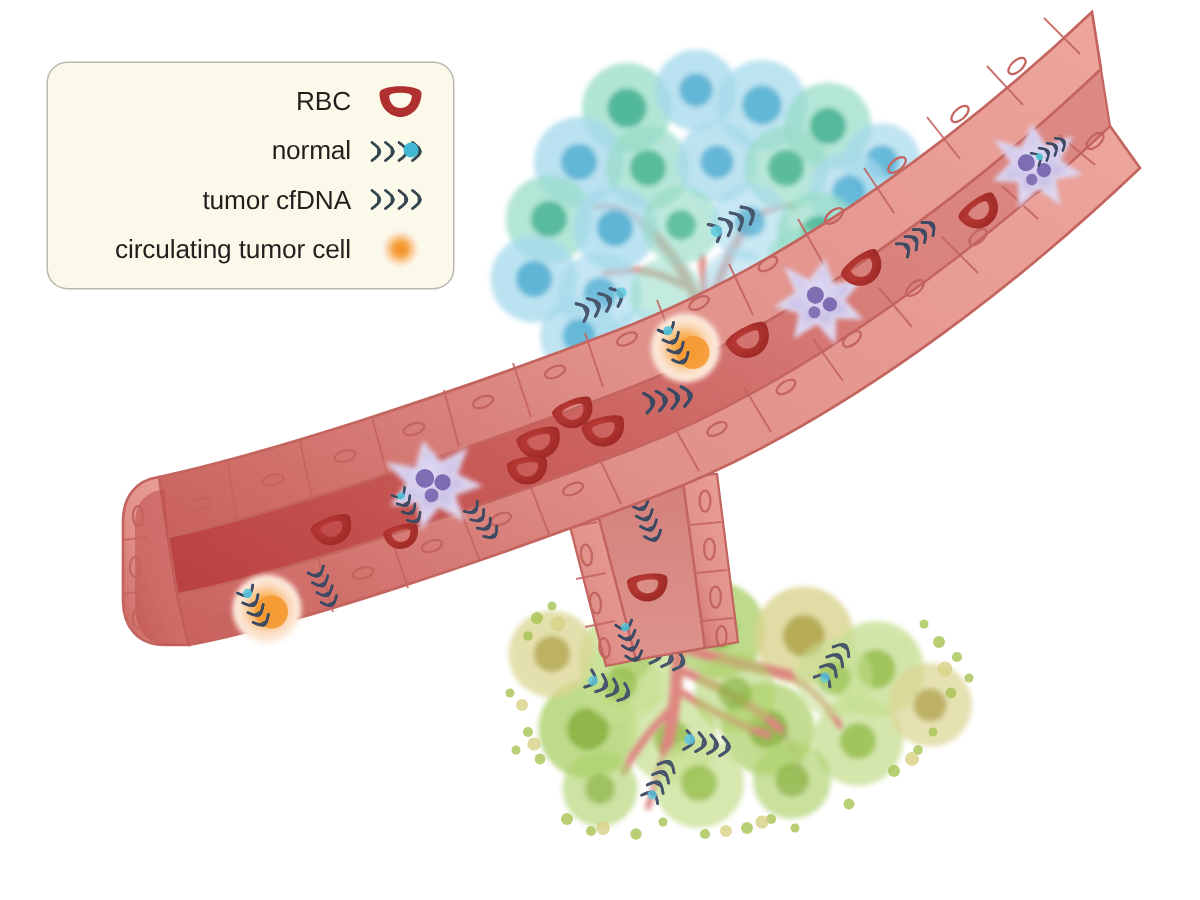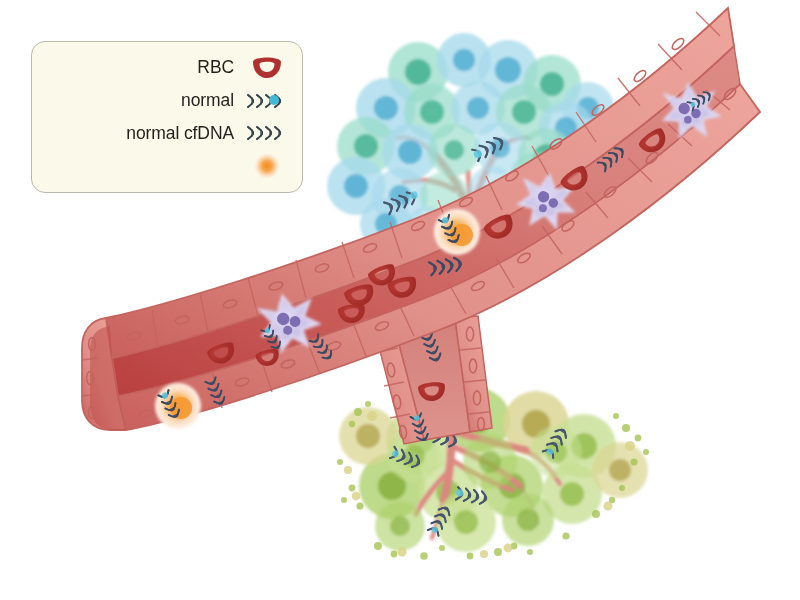--- a/index.html
+++ b/index.html
@@ -567,21 +567,21 @@
             <line x1="-6" y1="-3" x2="-6" y2="3" stroke-width="1.2"></line>
             <line x1="3" y1="-3" x2="3" y2="3" stroke-width="1.2"></line>
             <line x1="12" y1="-3" x2="12" y2="3" stroke-width="1.2"></line>
           </g>
           <circle cx="7" cy="-1" r="5" fill="#42b8d4"></circle>
         </svg>
       </span>
     </div>
 
     <div class="legend-row">
-      <span class="legend-label">normal cfDNA</span>
+      <span class="legend-label">tumor cfDNA</span>
       <span class="legend-icon">
         <svg width="42" height="22" viewBox="-21 -11 42 22">
           <g stroke="#36474f" stroke-width="1.7" fill="none" stroke-linecap="round">
             <path d="M -19 -6 C -12 -1, -12 1, -19 6"></path>
               <path d="M -19 6 C -12 1, -12 -1, -19 -6"></path>
             <path d="M -10 -6 C -3 -1, -3 1, -10 6"></path>
               <path d="M -10 6 C -3 1, -3 -1, -10 -6"></path>
             <path d="M -1 -6 C 6 -1, 6 1, -1 6"></path>
               <path d="M -1 6 C 6 1, 6 -1, -1 -6"></path>
             <path d="M 8 -6 C 15 -1, 15 1, 8 6"></path>
@@ -589,20 +589,21 @@
             <line x1="-15" y1="-3" x2="-15" y2="3" stroke-width="1.2"></line>
             <line x1="-6" y1="-3" x2="-6" y2="3" stroke-width="1.2"></line>
             <line x1="3" y1="-3" x2="3" y2="3" stroke-width="1.2"></line>
             <line x1="12" y1="-3" x2="12" y2="3" stroke-width="1.2"></line>
           </g>
         </svg>
       </span>
     </div>
 
     <div class="legend-row">
+      <span class="legend-label">circulating tumor cell</span>
       <span class="legend-icon">
         <svg width="34" height="30" viewBox="-17 -15 34 30">
           <defs>
             <radialGradient id="legCtc" cx="50%" cy="50%" r="50%">
               <stop offset="0%" stop-color="#f28d1e"></stop>
               <stop offset="38%" stop-color="#f7a64a"></stop>
               <stop offset="72%" stop-color="#fbd3ab" stop-opacity="0.8"></stop>
               <stop offset="100%" stop-color="#fdeade" stop-opacity="0.15"></stop>
             </radialGradient>
           </defs>

